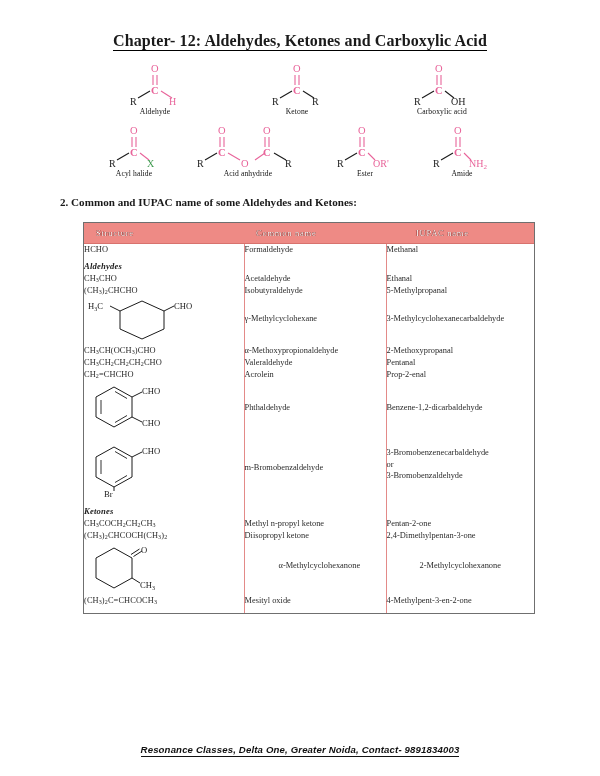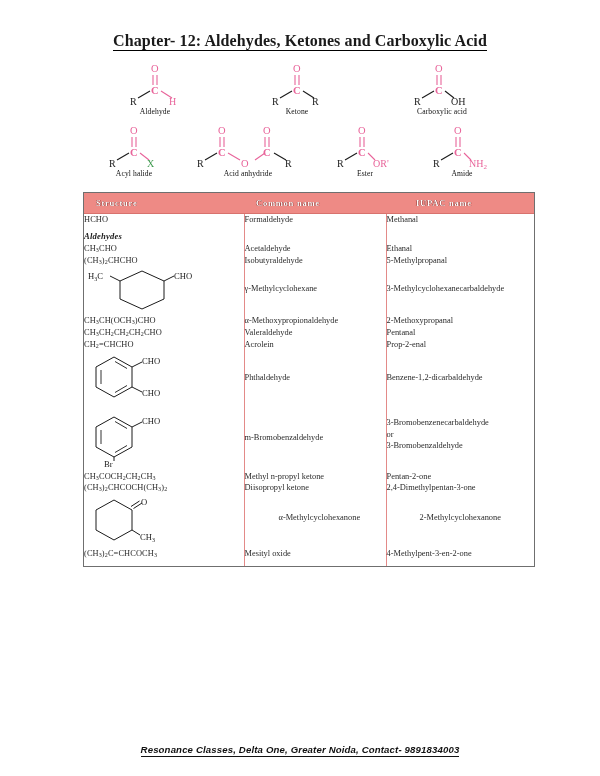--- a/index.html
+++ b/index.html
@@ -94,21 +94,21 @@
     width: 100%;
     table-layout: fixed;
   }
   table.names thead th {
     background: #ee8a85;
     color: #ffffff;
     text-shadow:
       -0.4px 0 #8e2d28, 0.4px 0 #8e2d28,
       0 -0.4px #8e2d28, 0 0.4px #8e2d28;
     font-size: 8.6px;
-    font-weight: bold;
+    font-weight: normal;
     letter-spacing: 0.7px;
     padding: 5px 0 5px 12px;
     text-align: left;
     border-bottom: 1px solid #d8726d;
   }
   table.names thead th.c3 { padding-left: 30px; }
   table.names td {
     vertical-align: top;
     font-size: 8.4px;
     color: #2b2b2b;
@@ -278,20 +278,24 @@
           <line class="darkline" x1="14" y1="37" x2="26" y2="30" stroke-width="1.1"></line>
           <line class="pinkline" x1="37" y1="30" x2="44" y2="37" stroke-width="1.1"></line>
           <text class="dark" x="6" y="44" font-size="10">R</text>
           <text class="pink" x="42" y="44" font-size="10">NH<tspan font-size="7" dy="2">2</tspan></text>
         </svg>
         <div class="struct-caption">Amide</div>
       </div>
     </div>
   </div>
 
+  <div class="section2">
+    <span>2.</span>
+    <span>Common and IUPAC name of some Aldehydes and Ketones:</span>
+  </div>
 
   <div class="tbl-wrap">
     <table class="names">
       <colgroup>
         <col class="c1">
           <col class="c2">
           <col class="c3">
       </colgroup>
       <thead>
         <tr>
@@ -441,20 +445,31 @@
           <td class="cell-pad2">
             <div class="nm" style="padding-top:23px;">m-Bromobenzaldehyde</div>
           </td>
           <td class="cell-pad3 last">
             <div class="nm" style="padding-top:8px;">3-Bromobenzenecarbaldehyde</div>
             <div class="nm">or</div>
             <div class="nm">3-Bromobenzaldehyde</div>
           </td>
         </tr>
 
+        <tr>
+          <td class="cell-pad">
+            <div class="grouphead">Ketones</div>
+          </td>
+          <td class="cell-pad2">
+              <div class="grouphead">&nbsp;</div>
+            </td>
+          <td class="cell-pad3 last">
+              <div class="grouphead">&nbsp;</div>
+            </td>
+        </tr>
 
         <tr>
           <td class="cell-pad">
             <div class="formula">CH<sub>3</sub>COCH<sub>2</sub>CH<sub>2</sub>CH<sub>3</sub></div>
           </td>
           <td class="cell-pad2">
             <div class="nm">Methyl  n-propyl  ketone</div>
           </td>
           <td class="cell-pad3 last">
             <div class="nm">Pentan-2-one</div>

